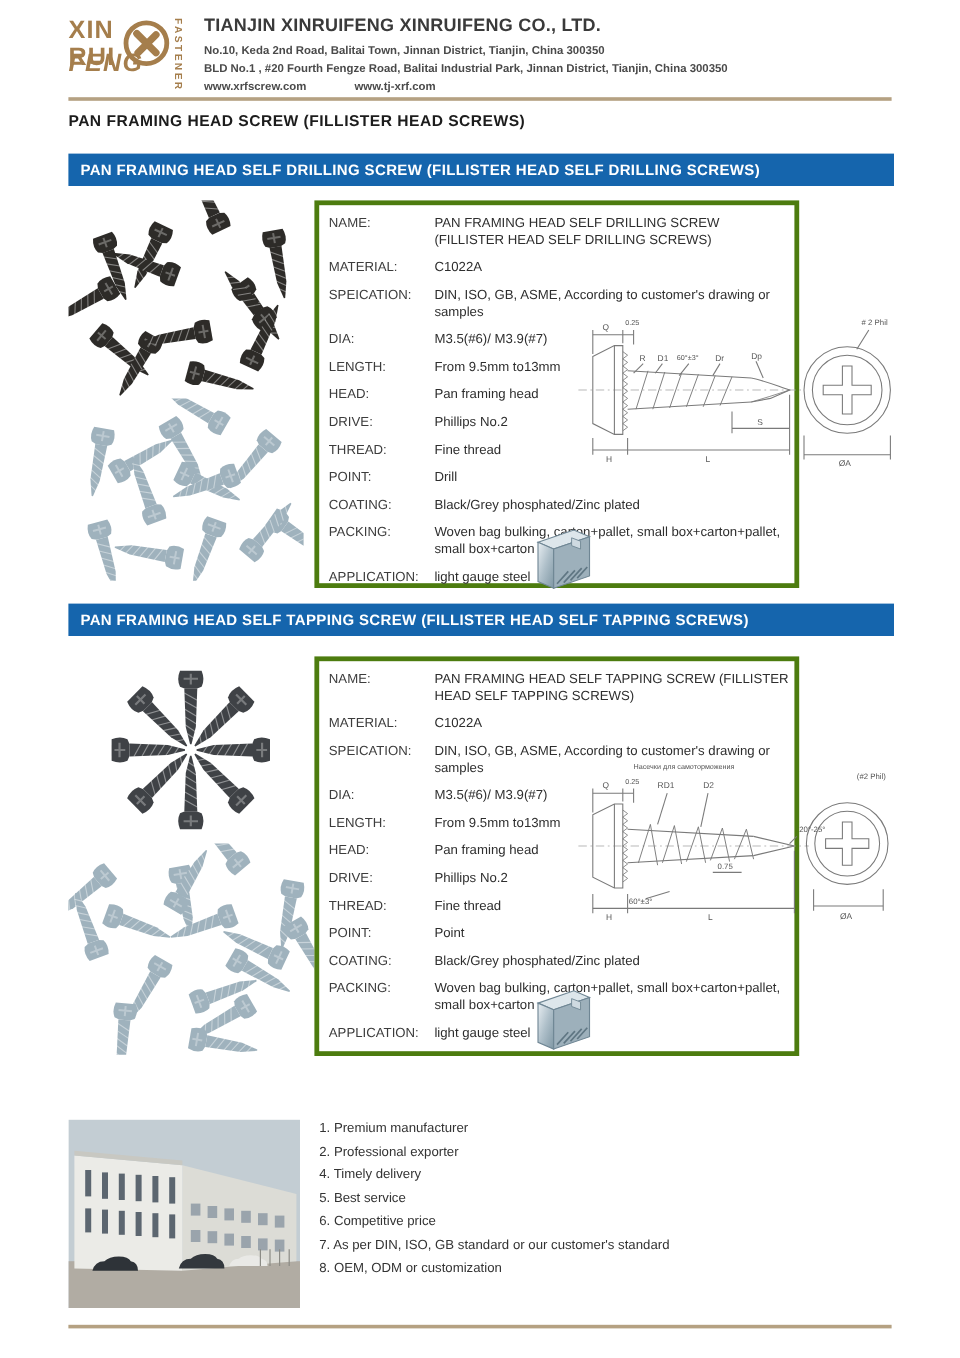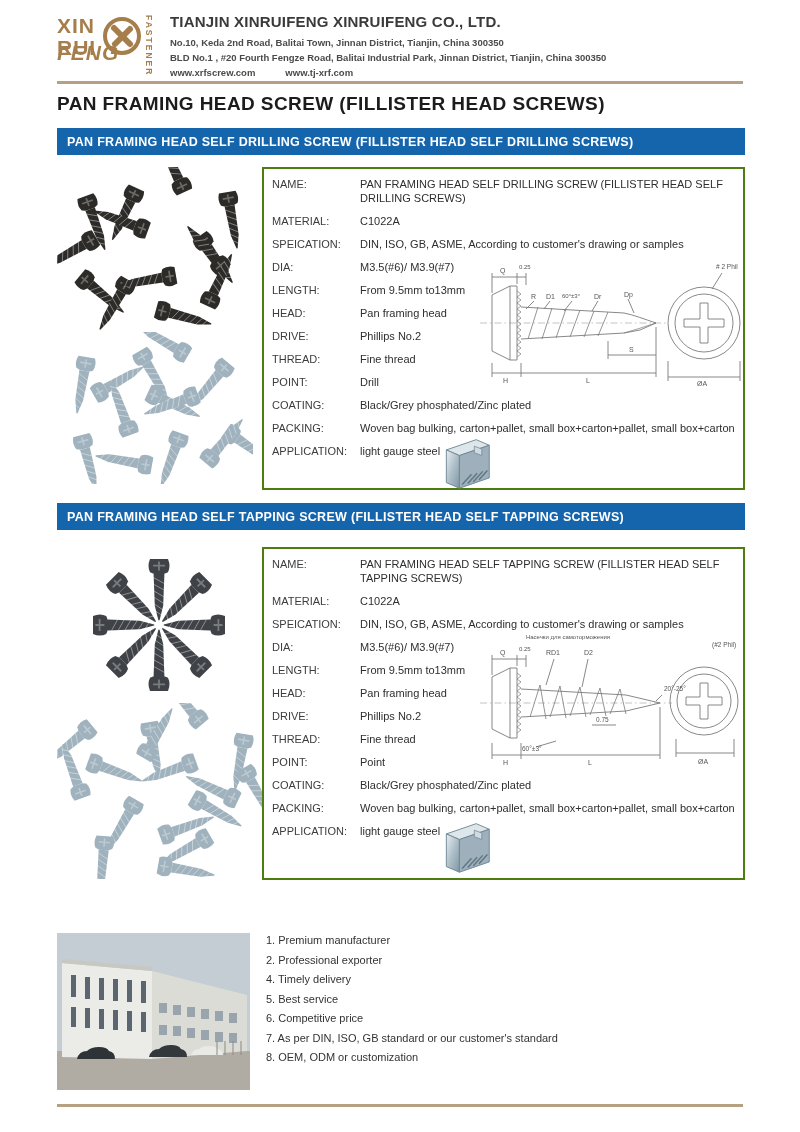--- a/index.html
+++ b/index.html
@@ -15,34 +15,34 @@
   .logo-l1 { top:15px; } .logo-l2 { top:37px; } .logo-l3 { top:42px;font-style:italic; }
   .logo-x { position:absolute; left:101px; top:15px; }
   .logo-vert { position:absolute; left:144px; top:15px; height:66px;
     writing-mode:vertical-rl; font-size:8.5px; font-weight:bold; letter-spacing:2px;
     color:#a57e4c; }
   .co-name { position:absolute; left:170px; top:13px; font-size:15px; font-weight:bold;
     color:#3a3a3a; letter-spacing:0.2px; }
   .co-addr { position:absolute; left:170px; font-size:9.5px; font-weight:bold; color:#4a4a4a; }
   .addr1 { top:37px; } .addr2 { top:52px; }
   .co-web { position:absolute; left:170px; top:67px; font-size:9.5px; font-weight:bold;
-    color:#4a4a4a; display:flex; gap:30px; }
+    color:#4a4a4a; display:flex; gap:40px; }
   .rule { position:absolute; left:57px; width:686px; height:3px; background:#b5a182; }
   .rule-top { top:81px; } .rule-bottom { top:1104px; }
-  .page-title { position:absolute; left:57px; top:93px; font-size:19px; font-weight:bold;
+  .page-title { position:absolute; left:57px; top:93px; font-size:13px; font-weight:bold;
     color:#1c1c1c; letter-spacing:0.4px; }
   
   .banner { position:absolute; left:57px; width:688px; height:27px; background:#1565ad;
     color:#ffffff; font-size:12.5px; font-weight:bold; letter-spacing:0.3px;
     display:flex; align-items:center; padding-left:10px; }
   .banner1 { top:128px; } .banner2 { top:503px; } .banner3 { top:890px; }
   
   .photo { position:absolute; }
   
-  .spec-box { position:absolute; left:262px; width:483px; border:2px solid #4d7c0f;
+  .spec-box { position:absolute; left:262px; width:404px; border:4px solid #4d7c0f;
     background:#fff; padding:8px 0 0 8px; }
   .spec-box1 { top:167px; height:323px; }
   .spec-box2 { top:547px; height:333px; }
   .spec-row { display:flex; margin-bottom:9px; line-height:14px; position:relative; z-index:2; }
   .lbl { width:88px; flex:none; font-size:11px; color:#3c3c3c; }
   .val { flex:1; font-size:11px; color:#2e2e2e; padding-right:4px; }
   .tech-drawing { position:absolute; z-index:1; }
   .td1 { left:212px; top:86px; }
   .td2 { left:212px; top:80px; }
   .channel-icon { position:absolute; left:172px; width:58px; height:56px; z-index:3; }

